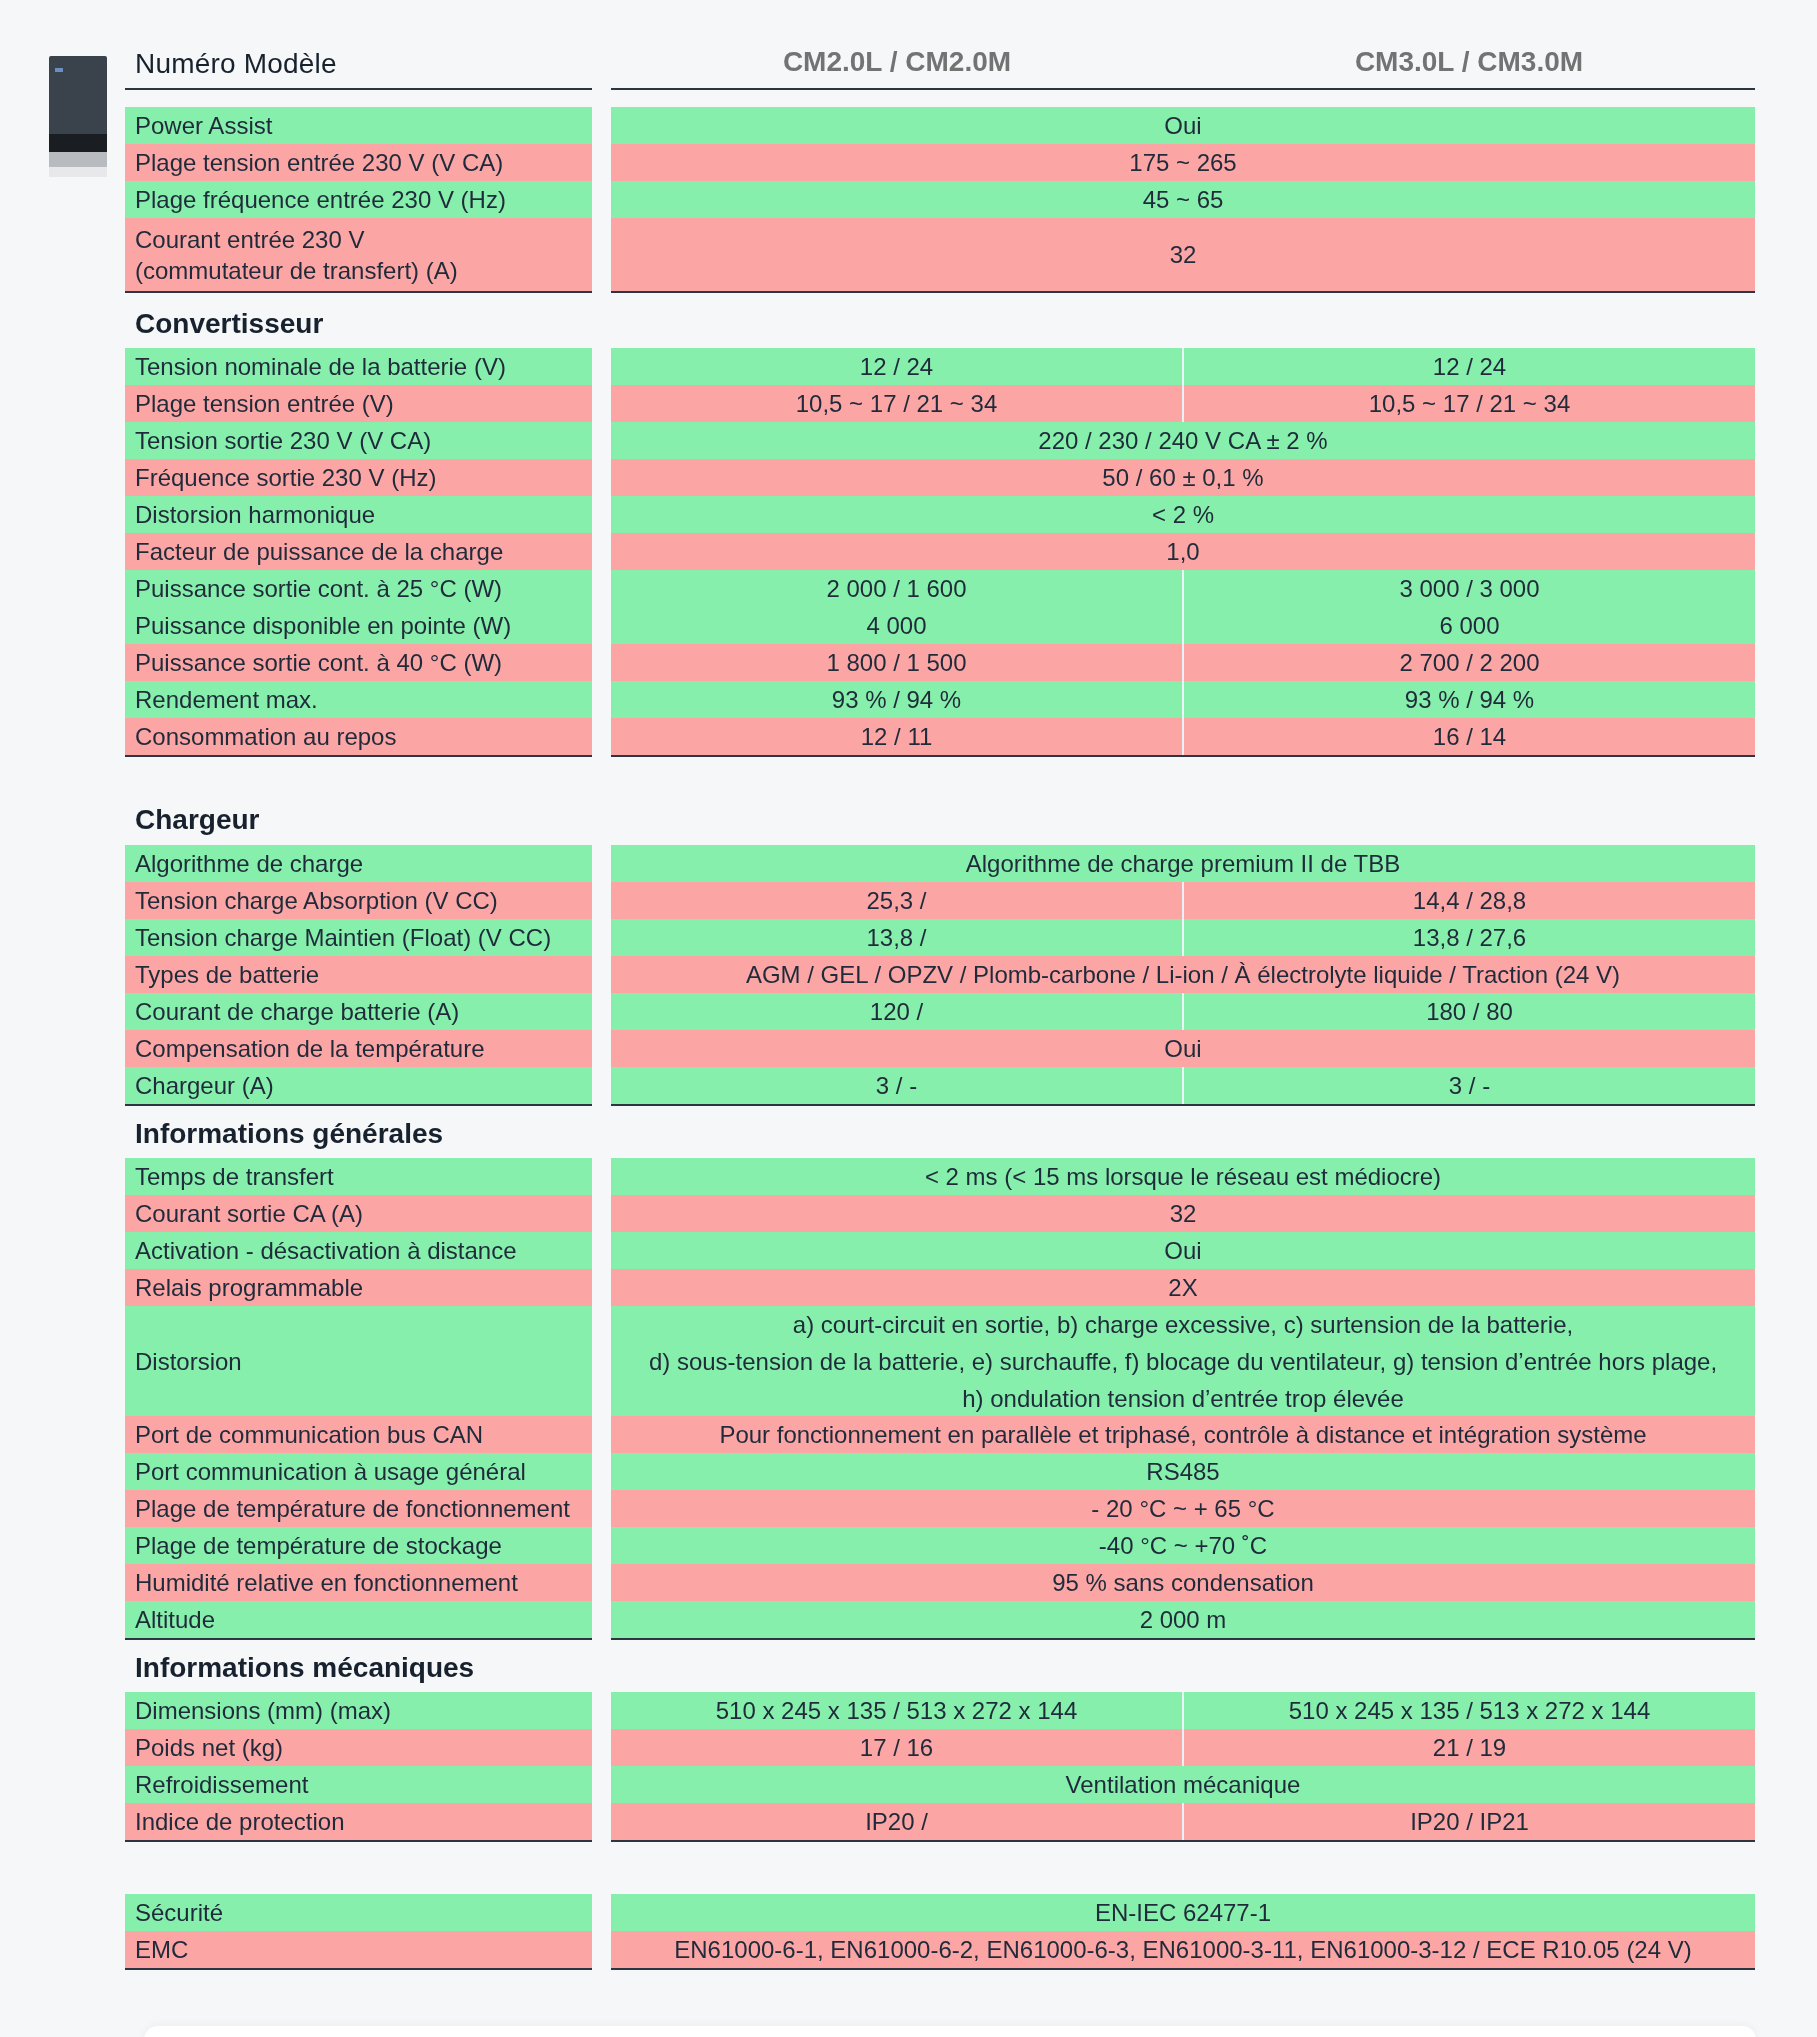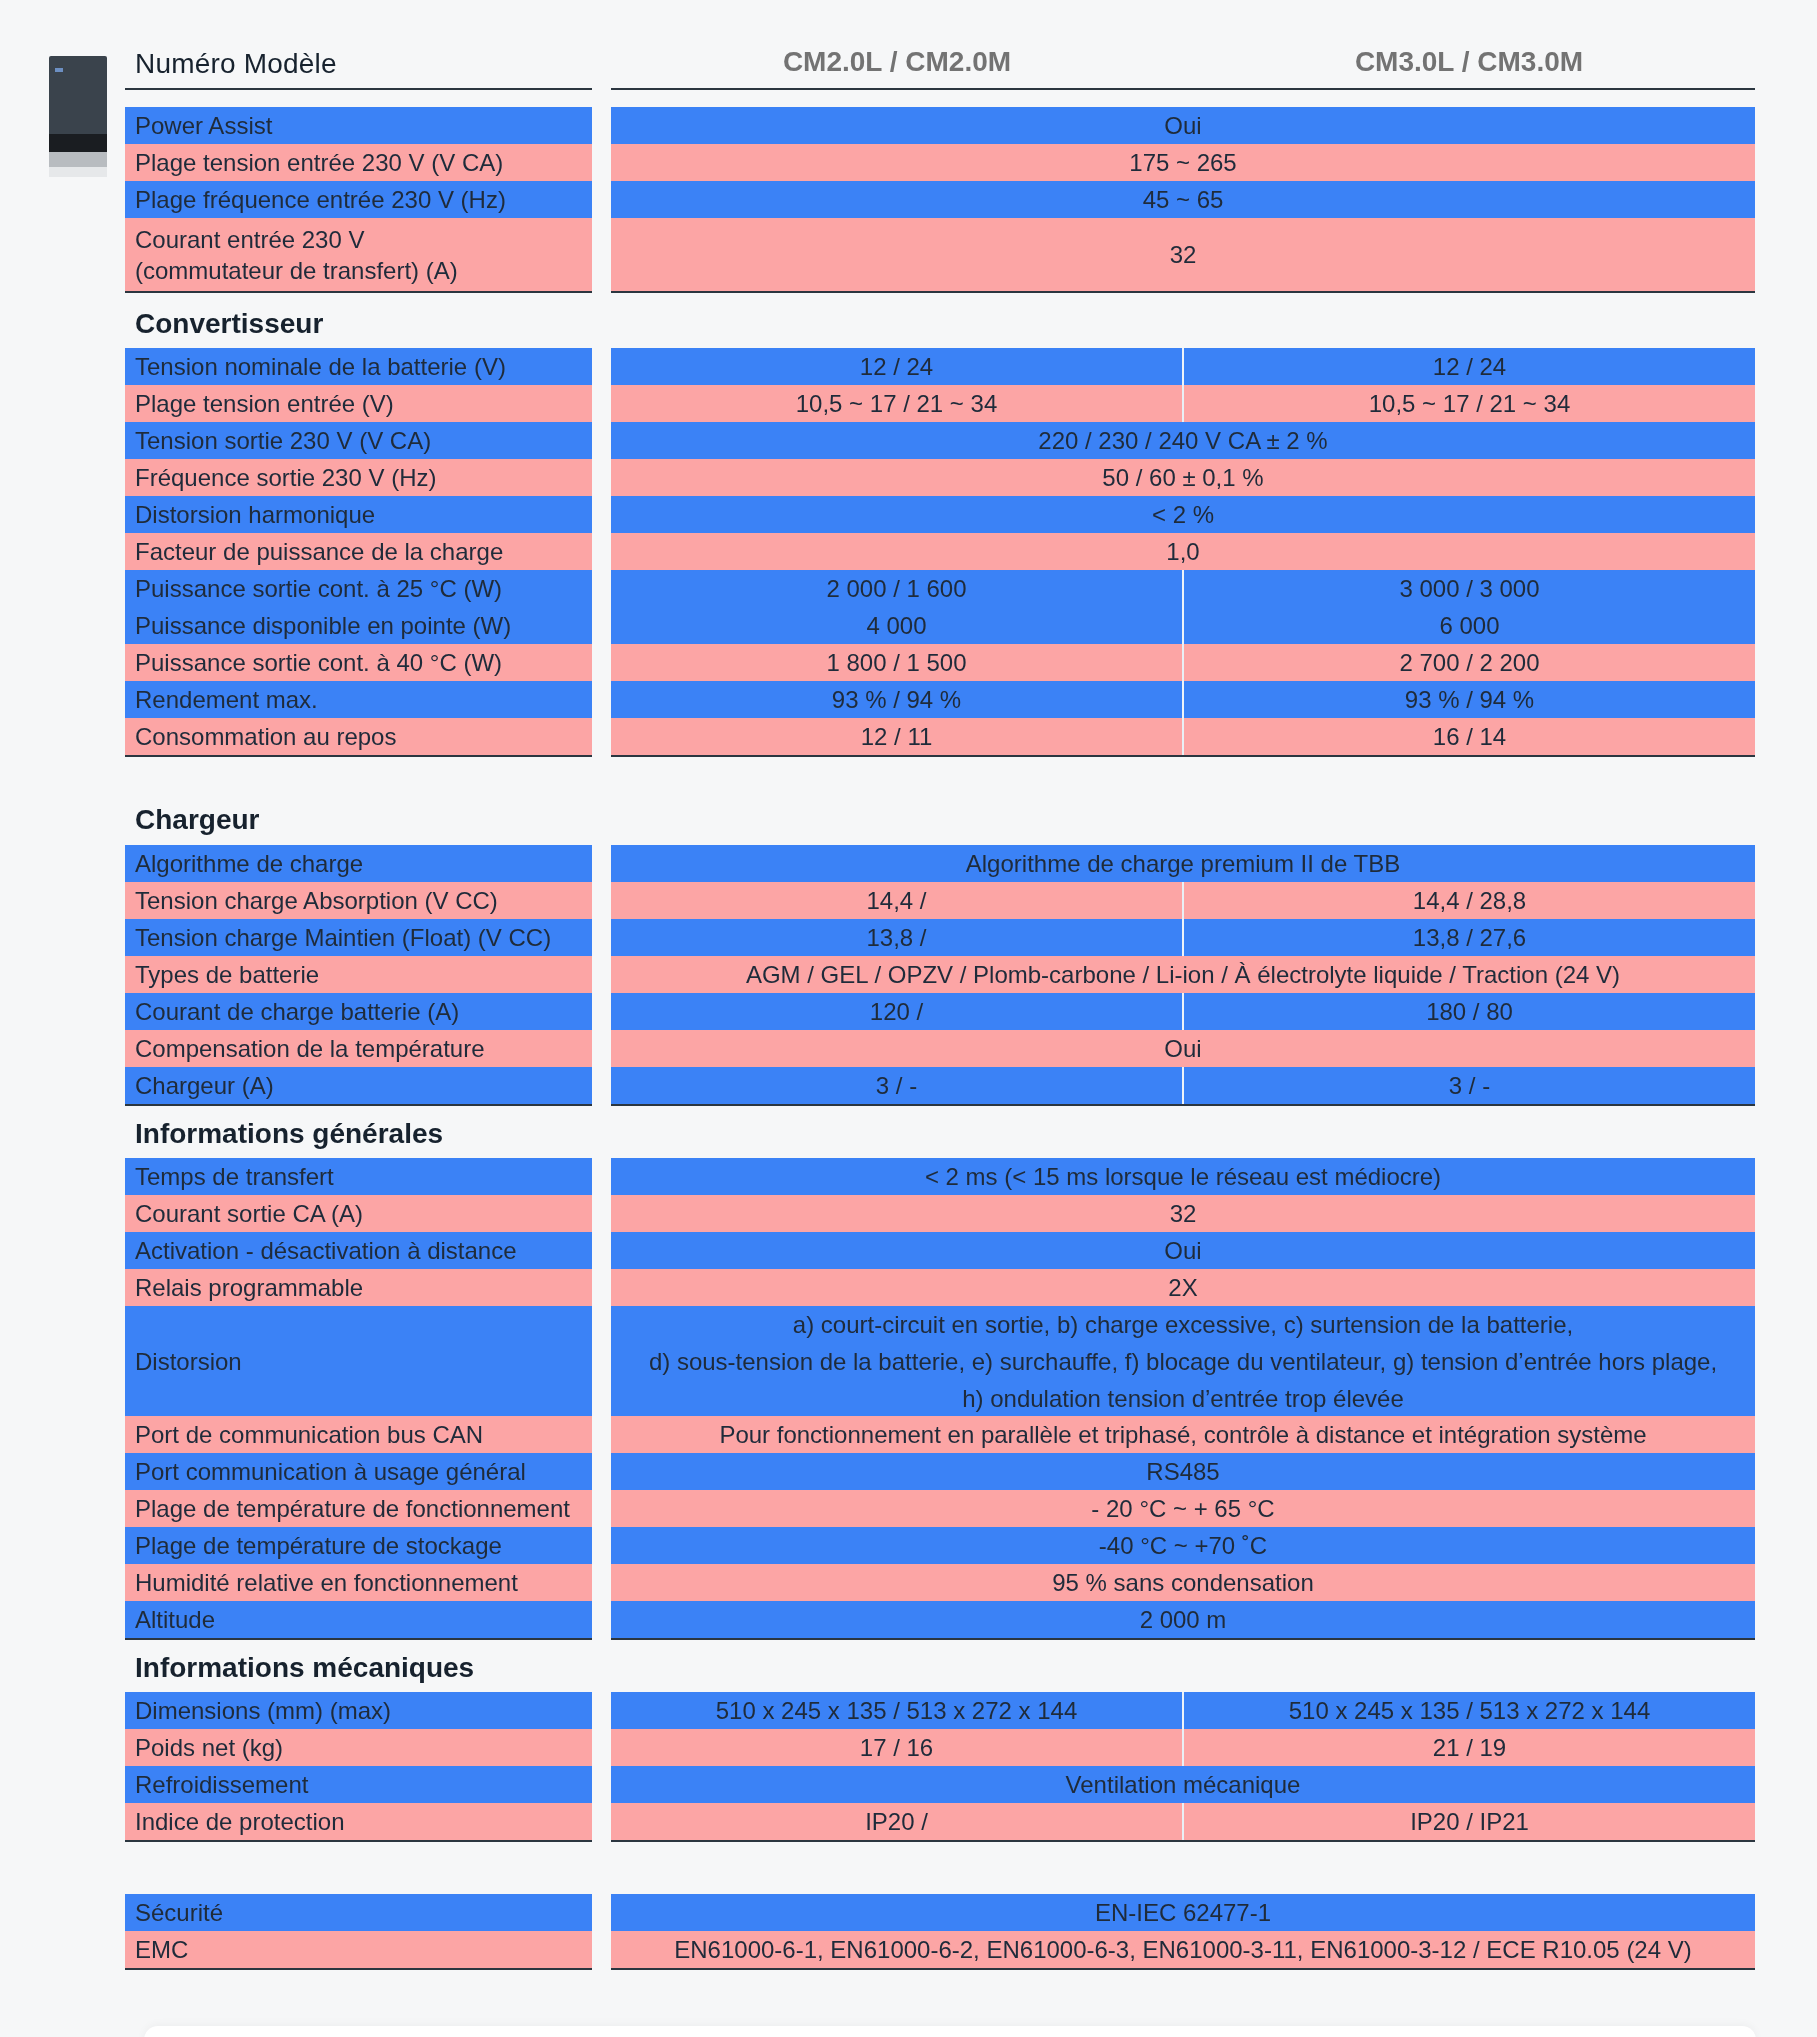--- a/index.html
+++ b/index.html
@@ -62,21 +62,21 @@
     white-space:nowrap; line-height:31px;
   }
   .row .gap { width:19px; flex:none; background:#f6f7f8; }
   .row .vals { width:1144px; flex:none; display:flex; }
   .row .v {
     flex:1; display:flex; align-items:center; justify-content:center;
     text-align:center; font-size:24px; color:#1f2b3a; line-height:37px;
     white-space:pre-line;
   }
   .row .v + .v { border-left:2px solid #f6f7f8; }
-  .row.blue .lbl, .row.blue .vals { background:#3b82f6; }
+  .row.blue .lbl, .row.blue .vals { background:#86efac; }
   .row.white .lbl, .row.white .vals { background:#fca5a5; }
   .row.white .v + .v { border-left:2px solid #e9f0f6; }
   .row.blue .v + .v { border-left:2px solid #eef3f8; }
   .rule {
     position:relative; display:flex; width:1630px; height:2px;
   }
   .rule .a { width:467px; background:#2b3640; }
   .rule .b { width:19px; }
   .rule .c { width:1144px; background:#2b3640; }
   .bottom-card {
@@ -244,21 +244,21 @@
           <div class="lbl" style="white-space: pre-line;">Algorithme de charge</div>
           <div class="gap"></div>
           <div class="vals">
             <div class="v">Algorithme de charge premium II de TBB</div>
           </div>
         </div>
         <div class="row white" style="height: 37px;">
           <div class="lbl" style="white-space: pre-line;">Tension charge Absorption (V CC)</div>
           <div class="gap"></div>
           <div class="vals">
-            <div class="v">14,4 /</div>
+            <div class="v">25,3 /</div>
             <div class="v">14,4 / 28,8</div>
           </div>
         </div>
         <div class="row blue" style="height: 37px;">
           <div class="lbl" style="white-space: pre-line;">Tension charge Maintien (Float) (V CC)</div>
           <div class="gap"></div>
           <div class="vals">
             <div class="v">13,8 /</div>
             <div class="v">13,8 / 27,6</div>
           </div>

